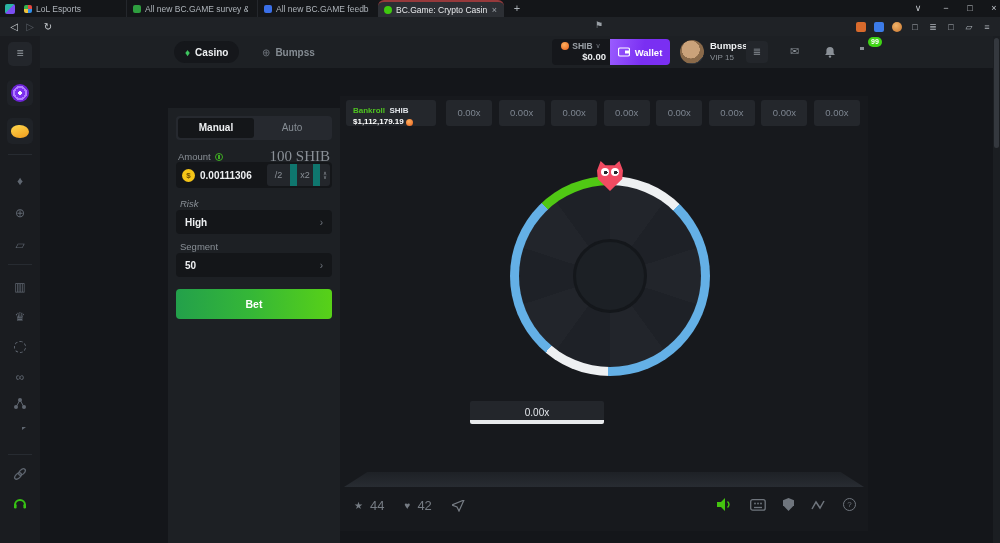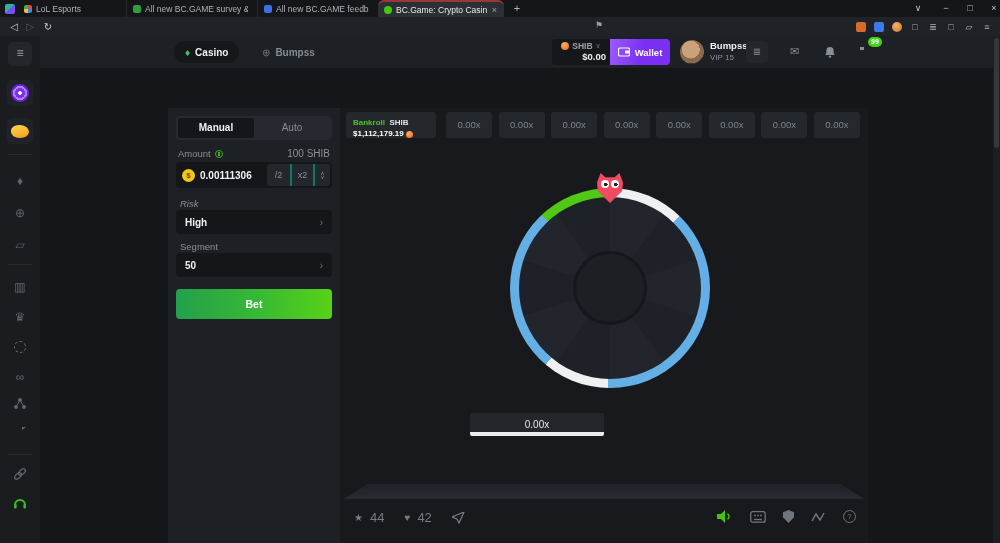--- a/index.html
+++ b/index.html
@@ -115,44 +115,44 @@
   
   .bet-panel { position:absolute; left:168px; top:72px; width:172px; height:435px; background:#1d2024; }
   .mode-tabs { position:absolute; left:8px; top:8px; width:156px; height:24px; background:#26292f;
                border-radius:4px; display:flex; padding:2px; }
   .mode-tab { flex:1; text-align:center; font-size:10px; line-height:20px; color:#868d94; border-radius:3px; }
   .mode-tab.on { background:#141619; color:#eef0f2; font-weight:bold; }
   .amount-row { position:absolute; left:10px; top:40px; width:152px; display:flex; align-items:center; }
   .amount-lbl { color:#8a9097; font-size:9.5px; display:flex; align-items:center; gap:4px; }
   .info-dot { width:8px; height:8px; border:1px solid #3fae22; border-radius:50%; position:relative; }
   .info-dot::after { content:""; position:absolute; left:2.6px; top:1.6px; width:1.2px; height:3.6px; background:#3fae22; }
-  .amount-max { margin-left:auto; color:#8a9097; font-size:10px; }
+  .amount-max { margin-left:auto; color:#8a9097; font-size:15px;font-family:Liberation Serif, serif; }
   .amount-input { position:absolute; left:8px; top:54px; width:156px; height:26px; background:#141619;
                   border-radius:4px; display:flex; align-items:center; padding:0 2px 0 6px; }
   .coin-y { width:13px; height:13px; border-radius:50%; background:#f5c518; color:#6b4a00; font-size:8px;
             font-weight:bold; text-align:center; line-height:13px; flex:0 0 auto; }
   .amount-val { color:#eef0f2; font-size:10px; font-weight:bold; margin-left:5px; }
   .in-btns { margin-left:auto; display:flex; height:22px; background:#23262b; border-radius:3px; align-items:stretch; }
   .in-btn { width:23px; text-align:center; font-size:9px; color:#8a9097; line-height:22px; }
-  .in-btn + .in-btn, .stepper { border-left:2px solid #0f766e; }
+  .in-btn + .in-btn, .stepper { border-left:7px solid #0f766e; }
   .stepper { width:17px; display:flex; flex-direction:column; align-items:center; justify-content:center; }
   .stepper span { font-size:5.5px; color:#8a9097; line-height:4.5px; }
   .fld-lbl { position:absolute; left:12px; color:#8a9097; font-size:9.5px; }
   .lbl-risk { top:90px;font-style:italic; } .lbl-seg { top:133px; }
   .select { position:absolute; left:8px; width:156px; height:24px; background:#141619; border-radius:4px;
             display:flex; align-items:center; padding:0 9px; }
   .sel-risk { top:102px; } .sel-seg { top:145px; }
   .sel-val { color:#eef0f2; font-size:10px; font-weight:bold; }
   .sel-chev { margin-left:auto; color:#6f757d; font-size:10px; }
   .bet-btn { position:absolute; left:8px; top:181px; width:156px; height:30px; border-radius:4px;
              background:linear-gradient(90deg,#23a04b,#35b737 48%,#58d118); color:#fff; font-size:10.5px;
              font-weight:bold; text-align:center; line-height:30px; }
 
   
-  .game { position:absolute; left:340px; top:72px; width:528px; height:435px; background:#17191d; }
+  .game { position:absolute; left:340px; top:60px; width:528px; height:435px; background:#17191d; }
   .bankroll { position:absolute; left:6px; top:4px; width:90px; height:26px; background:#24272c; border-radius:3px;
               padding:3px 0 0 7px; line-height:10px; }
   .bk-lbl { color:#4fc321; font-size:8px; font-weight:bold; }
   .bk-cur { color:#dfe3e8; font-size:8px; font-weight:bold; }
   .bk-val { color:#fff; font-size:8px; font-weight:bold; display:flex; align-items:center; gap:2px; margin-top:1px; }
   .bk-coin { width:7px; height:7px; border-radius:50%; background:radial-gradient(circle at 40% 35%,#ffb05e,#e8601c); }
   .history { position:absolute; left:106px; top:4px; width:414px; display:flex; justify-content:space-between; }
   .hist-box { width:46px; height:26px; background:#24272c; border-radius:3px; color:#7d8590; font-size:9.5px;
               text-align:center; line-height:26px; }
 

